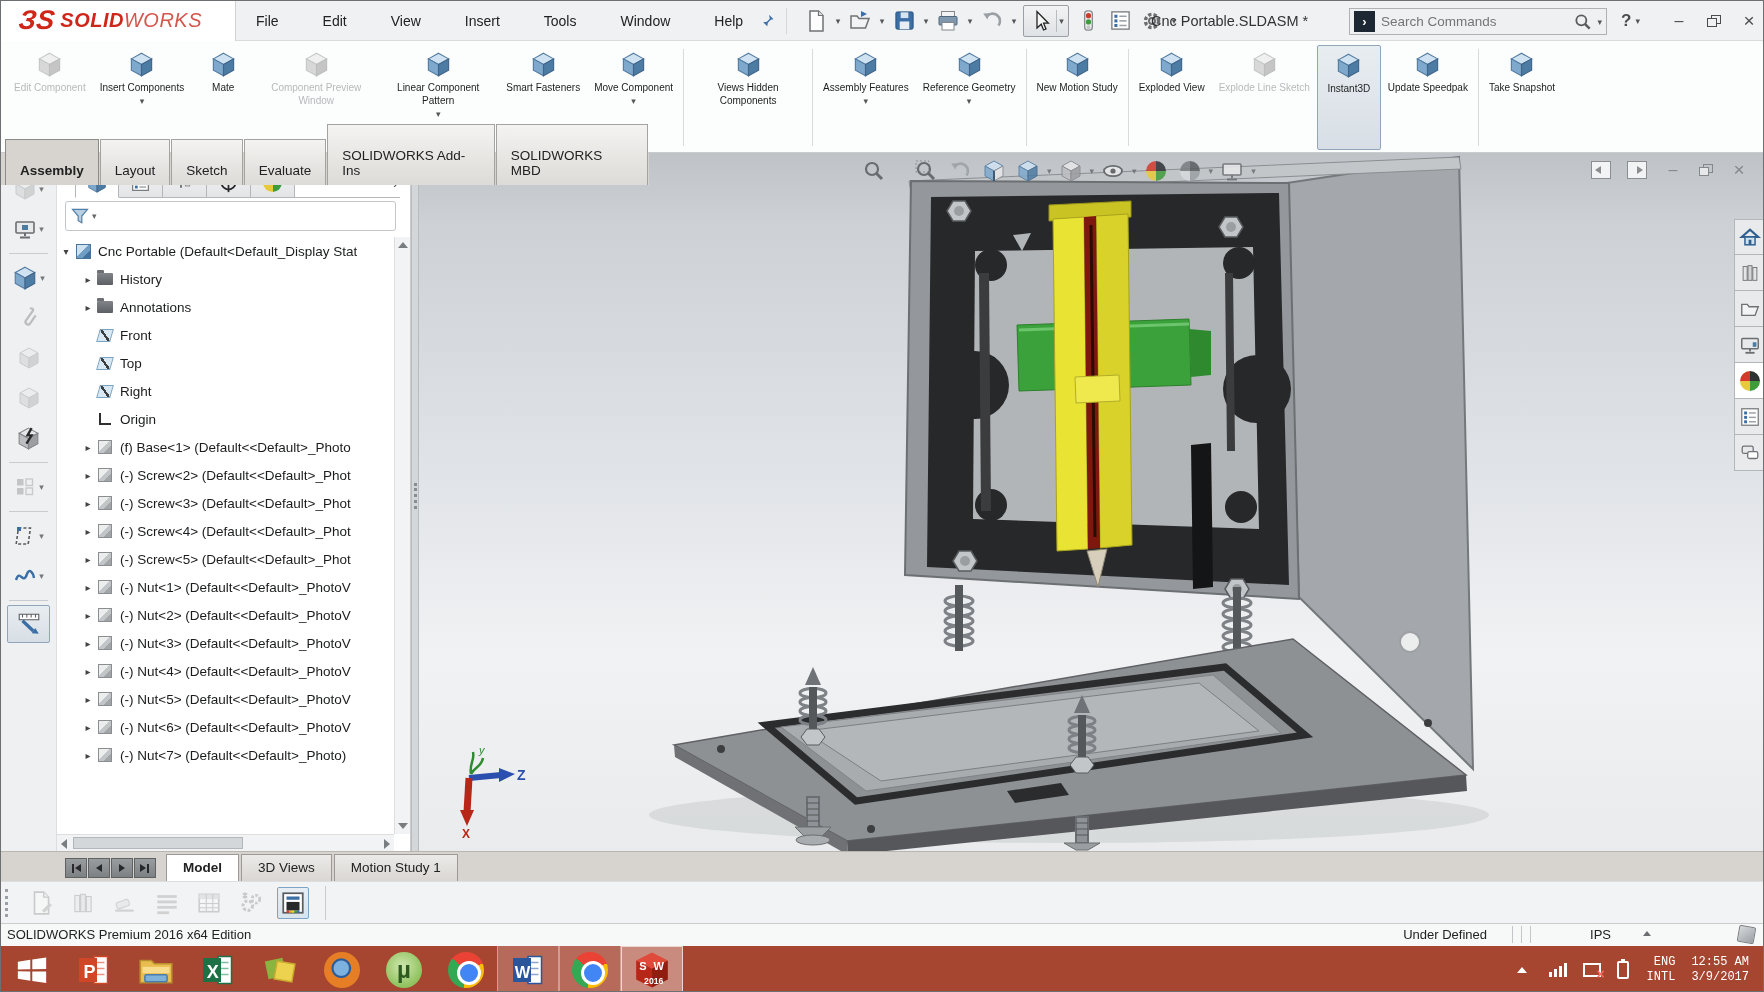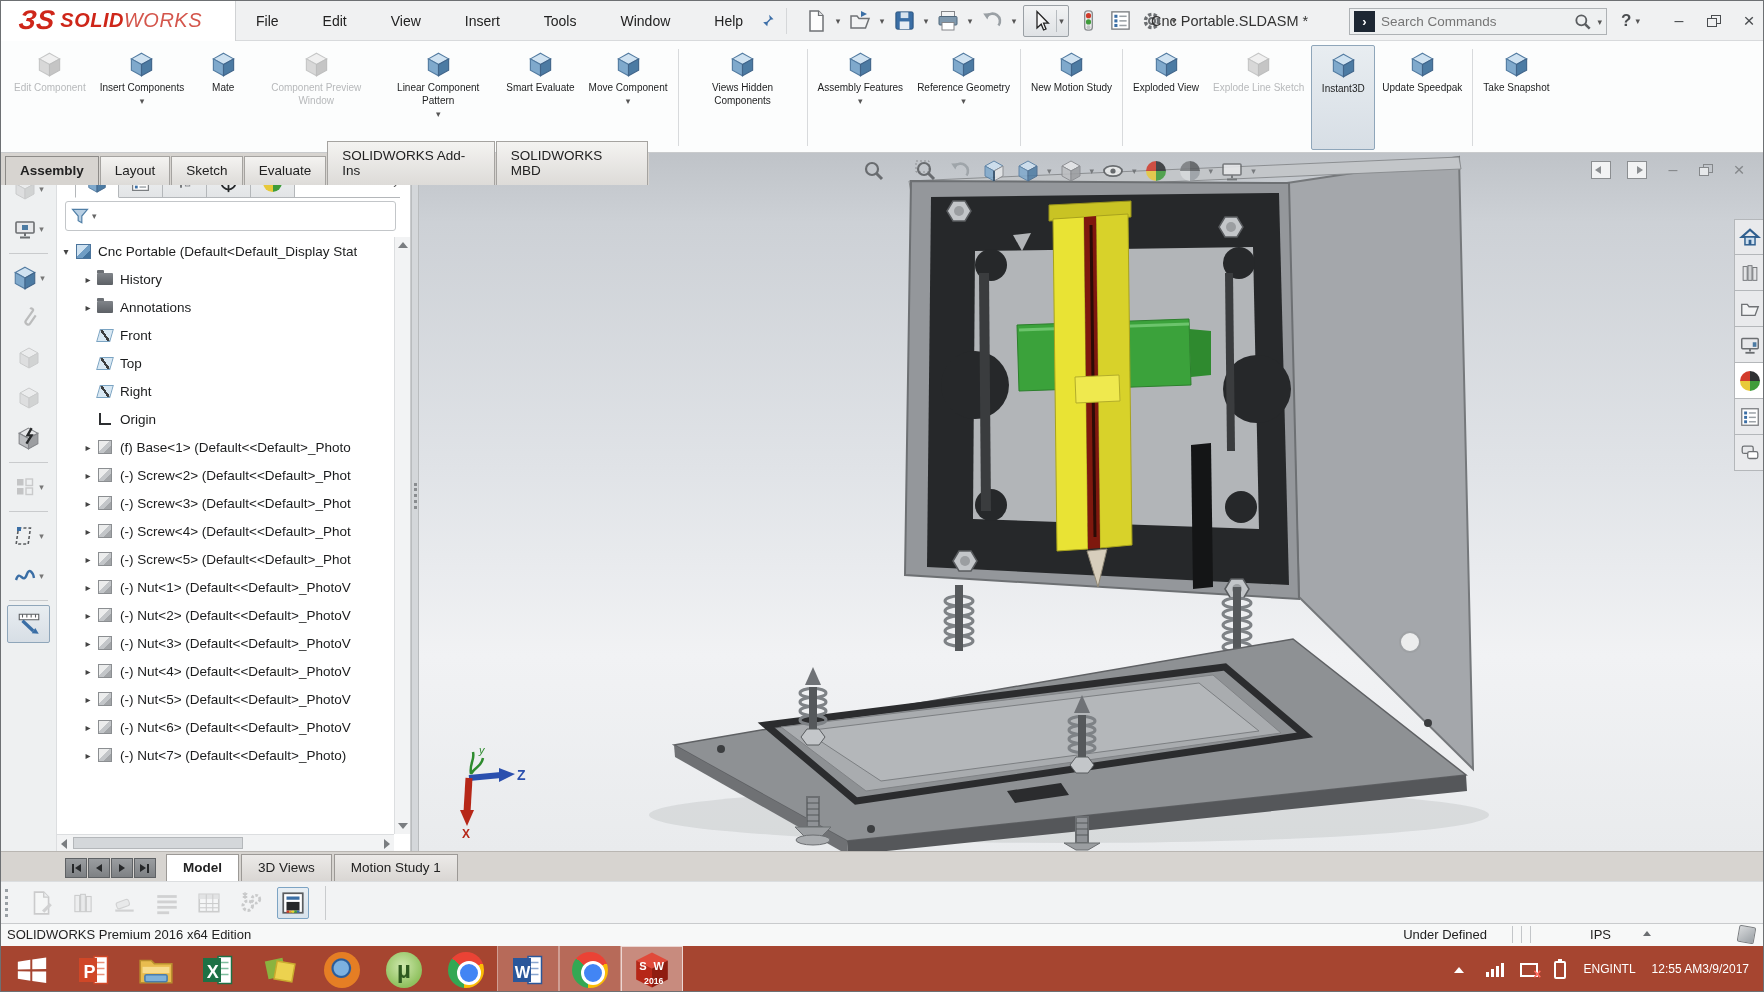--- a/index.html
+++ b/index.html
@@ -42,21 +42,21 @@
   .rbtn .ric{margin-bottom:3px;}
   .rbtn .rlabel{font-size:10px;line-height:13px;text-align:center;color:#1c1d1e;white-space:pre-line;}
   .rbtn .rcaret{font-size:9px;color:#555;margin-top:2px;}
   .rbtn.disabled .rlabel{color:#b7b9bb;}
   .rbtn.disabled .ric{filter:grayscale(1);opacity:.4;}
   .rbtn.active{border:1px solid #8fa6ba;background:linear-gradient(#e8edf1,#d7dee5);border-radius:2px;}
   .rsep{width:1px;background:#d8dadc;margin:4px 3px;}
 
   
   .tabstrip{position:absolute;left:0;top:152px;width:648px;height:32px;background:#d7d4d0;display:flex;align-items:flex-end;padding-left:4px;z-index:5;}
-  .ctab{font-size:13.5px;color:#222;padding:6px 14px 7px;border:1px solid #a5a3a0;border-bottom:none;background:linear-gradient(#f4f3f1,#dddbd8);margin-right:1px;}
+  .ctab{font-size:13.5px;color:#222;padding:23px 14px 7px;border:1px solid #a5a3a0;border-bottom:none;background:linear-gradient(#f4f3f1,#dddbd8);margin-right:1px;}
   .ctab.active{font-weight:bold;background:#d7d4d0;border-color:#8d8b88;}
 
   
   .content{position:absolute;left:0;top:152px;width:1764px;height:698px;}
   .viewport{position:absolute;left:418px;top:0;width:1346px;height:698px;background:linear-gradient(180deg,#bfc3c8 0%,#cdd1d6 10%,#e0e3e7 45%,#f1f2f4 72%,#e9ebed 100%);overflow:hidden;}
   .viewport svg.model{position:absolute;left:0;top:0;}
 
   .hud{position:absolute;left:440px;top:4px;display:flex;align-items:center;gap:4px;opacity:.85;}
   .hud .hicon{width:30px;height:28px;display:flex;align-items:center;justify-content:center;}
   .hud .caret{font-size:9px;color:#6b6e71;}
@@ -160,21 +160,21 @@
   .chrome{background:conic-gradient(from -50deg,#ea4335 0 33%,#fbbc05 0 66%,#34a853 0);position:relative;}
   .chrome::after{content:"";position:absolute;left:9px;top:9px;width:18px;height:18px;border-radius:50%;background:#4285f4;border:3px solid #fff;}
   .tray{position:absolute;right:0;top:0;height:47px;display:flex;align-items:center;color:#fff;}
   .tray .caretup{width:0;height:0;border-left:5px solid transparent;border-right:5px solid transparent;border-bottom:6px solid #fff;margin-right:22px;}
   .tray .bars{display:flex;align-items:flex-end;gap:2px;margin-right:16px;}
   .tray .bars i{width:3px;background:#fff;display:block;}
   .tray .netx{position:relative;width:18px;height:14px;border:2px solid #fff;margin-right:16px;}
   .tray .netx::after{content:"\00d7";position:absolute;right:-6px;bottom:-7px;color:#ff6a5e;font-weight:bold;font-size:14px;}
   .tray .batt{width:12px;height:18px;border:2px solid #fff;border-radius:2px;position:relative;margin-right:18px;}
   .tray .batt::before{content:"";position:absolute;top:-4px;left:2px;width:4px;height:2px;background:#fff;}
-  .tray .col{display:flex;flex-direction:row;align-items:flex-end;justify-content:center;font-size:12px;line-height:15px;margin-right:16px;}
+  .tray .col{display:flex;flex-direction:column;align-items:flex-end;justify-content:center;font-size:12px;line-height:15px;margin-right:16px;font-family:Liberation Mono, monospace;}
 
   .icon,.tico{line-height:0;}
 </style>
 </head>
 <body>
 
 <svg width="0" height="0" style="position:absolute">
   <defs>
     <g id="sym-cube-blue">
         <polygon points="12,2 21,7 12,12 3,7" fill="#cfe2f1" stroke="#527ba1"></polygon>
@@ -491,21 +491,21 @@
           <span class="rcaret" data-name="ribbon-button-dropdown">▾</span>
         </span>
 
       </span>
 
       <span class="rwrap">
         <span class="rbtn" data-name="ribbon-button">
           <svg class="ric" width="27" height="27" viewBox="0 0 24 24" data-name="smart-fasteners-icon">
             <use href="#sym-cube-blue"></use>
           </svg>
-          <span class="rlabel" data-name="ribbon-button-label">Smart Evaluate</span>
+          <span class="rlabel" data-name="ribbon-button-label">Smart Fasteners</span>
 
         </span>
 
       </span>
 
       <span class="rwrap">
         <span class="rbtn" data-name="ribbon-button">
           <svg class="ric" width="27" height="27" viewBox="0 0 24 24" data-name="move-component-icon">
             <use href="#sym-cube-blue"></use>
           </svg>

